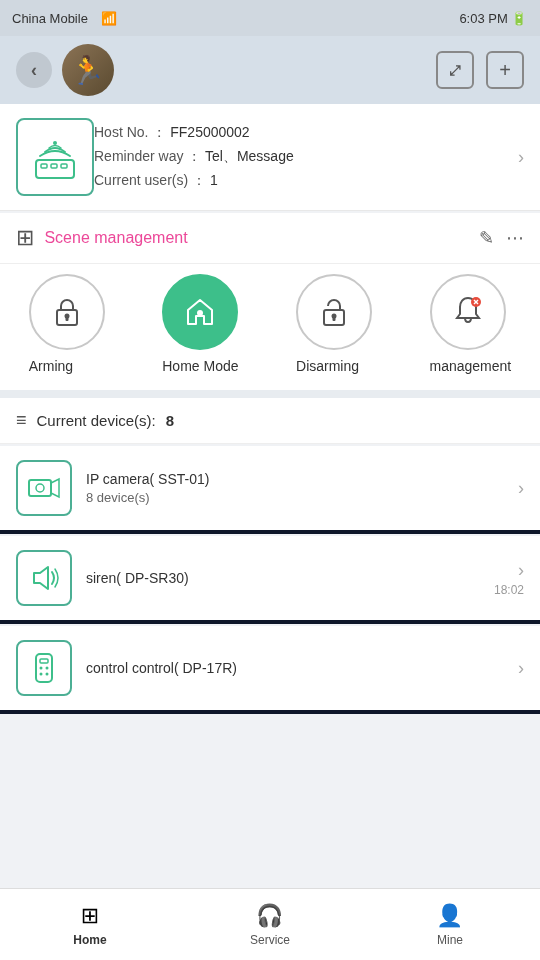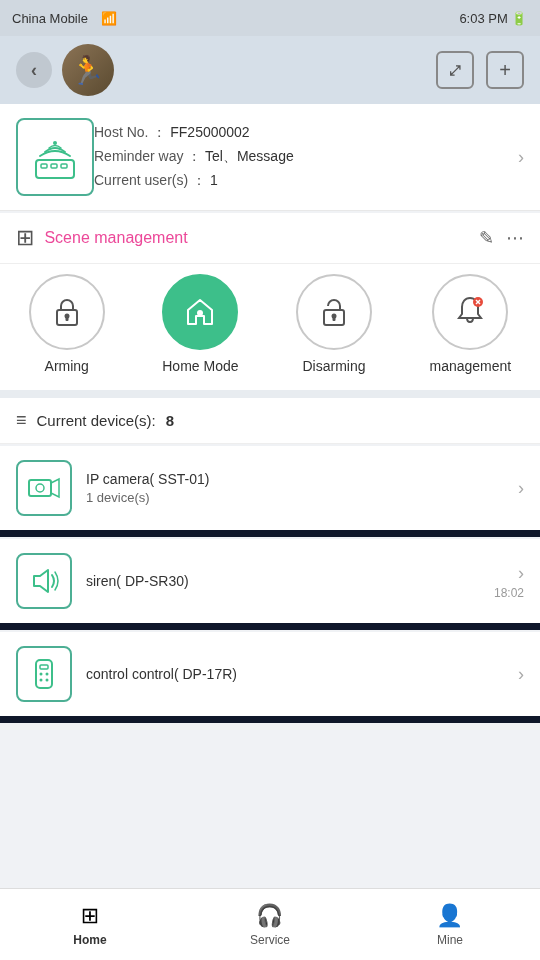--- a/index.html
+++ b/index.html
@@ -123,21 +123,21 @@
       background: white;
       padding: 10px 0 16px;
       display: flex;
       justify-content: space-around;
       align-items: center;
       border-bottom: 8px solid #e8ecf0;
     }
     .mode-btn {
       display: flex;
       flex-direction: column;
-      align-items: center;
+      align-items: flex-start;
       gap: 8px;
       cursor: pointer;
     }
     .mode-circle {
       width: 76px; height: 76px;
       border-radius: 50%;
       border: 2px solid #c8c8c8;
       display: flex; align-items: center; justify-content: center;
       background: white;
       font-size: 30px;
@@ -172,21 +172,21 @@
     }
 
     
     .device-list-item {
       background: white;
       margin-top: 2px;
       padding: 14px 16px;
       display: flex;
       align-items: center;
       gap: 14px;
-      border-bottom: 7px solid #0f172a;
+      border-bottom: 4px solid #0f172a;
       cursor: pointer;
     }
     .device-thumb {
       width: 56px; height: 56px;
       border: 2px solid #4CAF94;
       border-radius: 8px;
       display: flex; align-items: center; justify-content: center;
       flex-shrink: 0;
       font-size: 24px;
     }
@@ -357,21 +357,21 @@
 <div class="device-list-item">
   <div class="device-thumb">
     <svg class="camera-svg" viewBox="0 0 36 36">
       <rect x="3" y="10" width="22" height="16" rx="2" fill="none" stroke="#3dbf8a" stroke-width="2"></rect>
       <circle cx="14" cy="18" r="4" fill="none" stroke="#3dbf8a" stroke-width="1.5"></circle>
       <polygon points="25,13 33,9 33,27 25,23" fill="none" stroke="#3dbf8a" stroke-width="1.5"></polygon>
     </svg>
   </div>
   <div class="device-details">
     <div class="device-name">IP camera( SST-01)</div>
-    <div class="device-sub">1 device(s)</div>
+    <div class="device-sub">8 device(s)</div>
   </div>
   <div class="device-meta">
     <span class="chevron-right">›</span>
   </div>
 </div>
 
 <div class="device-list-item">
   <div class="device-thumb">
     <svg class="speaker-svg" viewBox="0 0 36 36">
       <path d="M8 13 L8 23 L14 23 L22 29 L22 7 L14 13 Z" fill="none" stroke="#3dbf8a" stroke-width="2" stroke-linejoin="round"></path>

